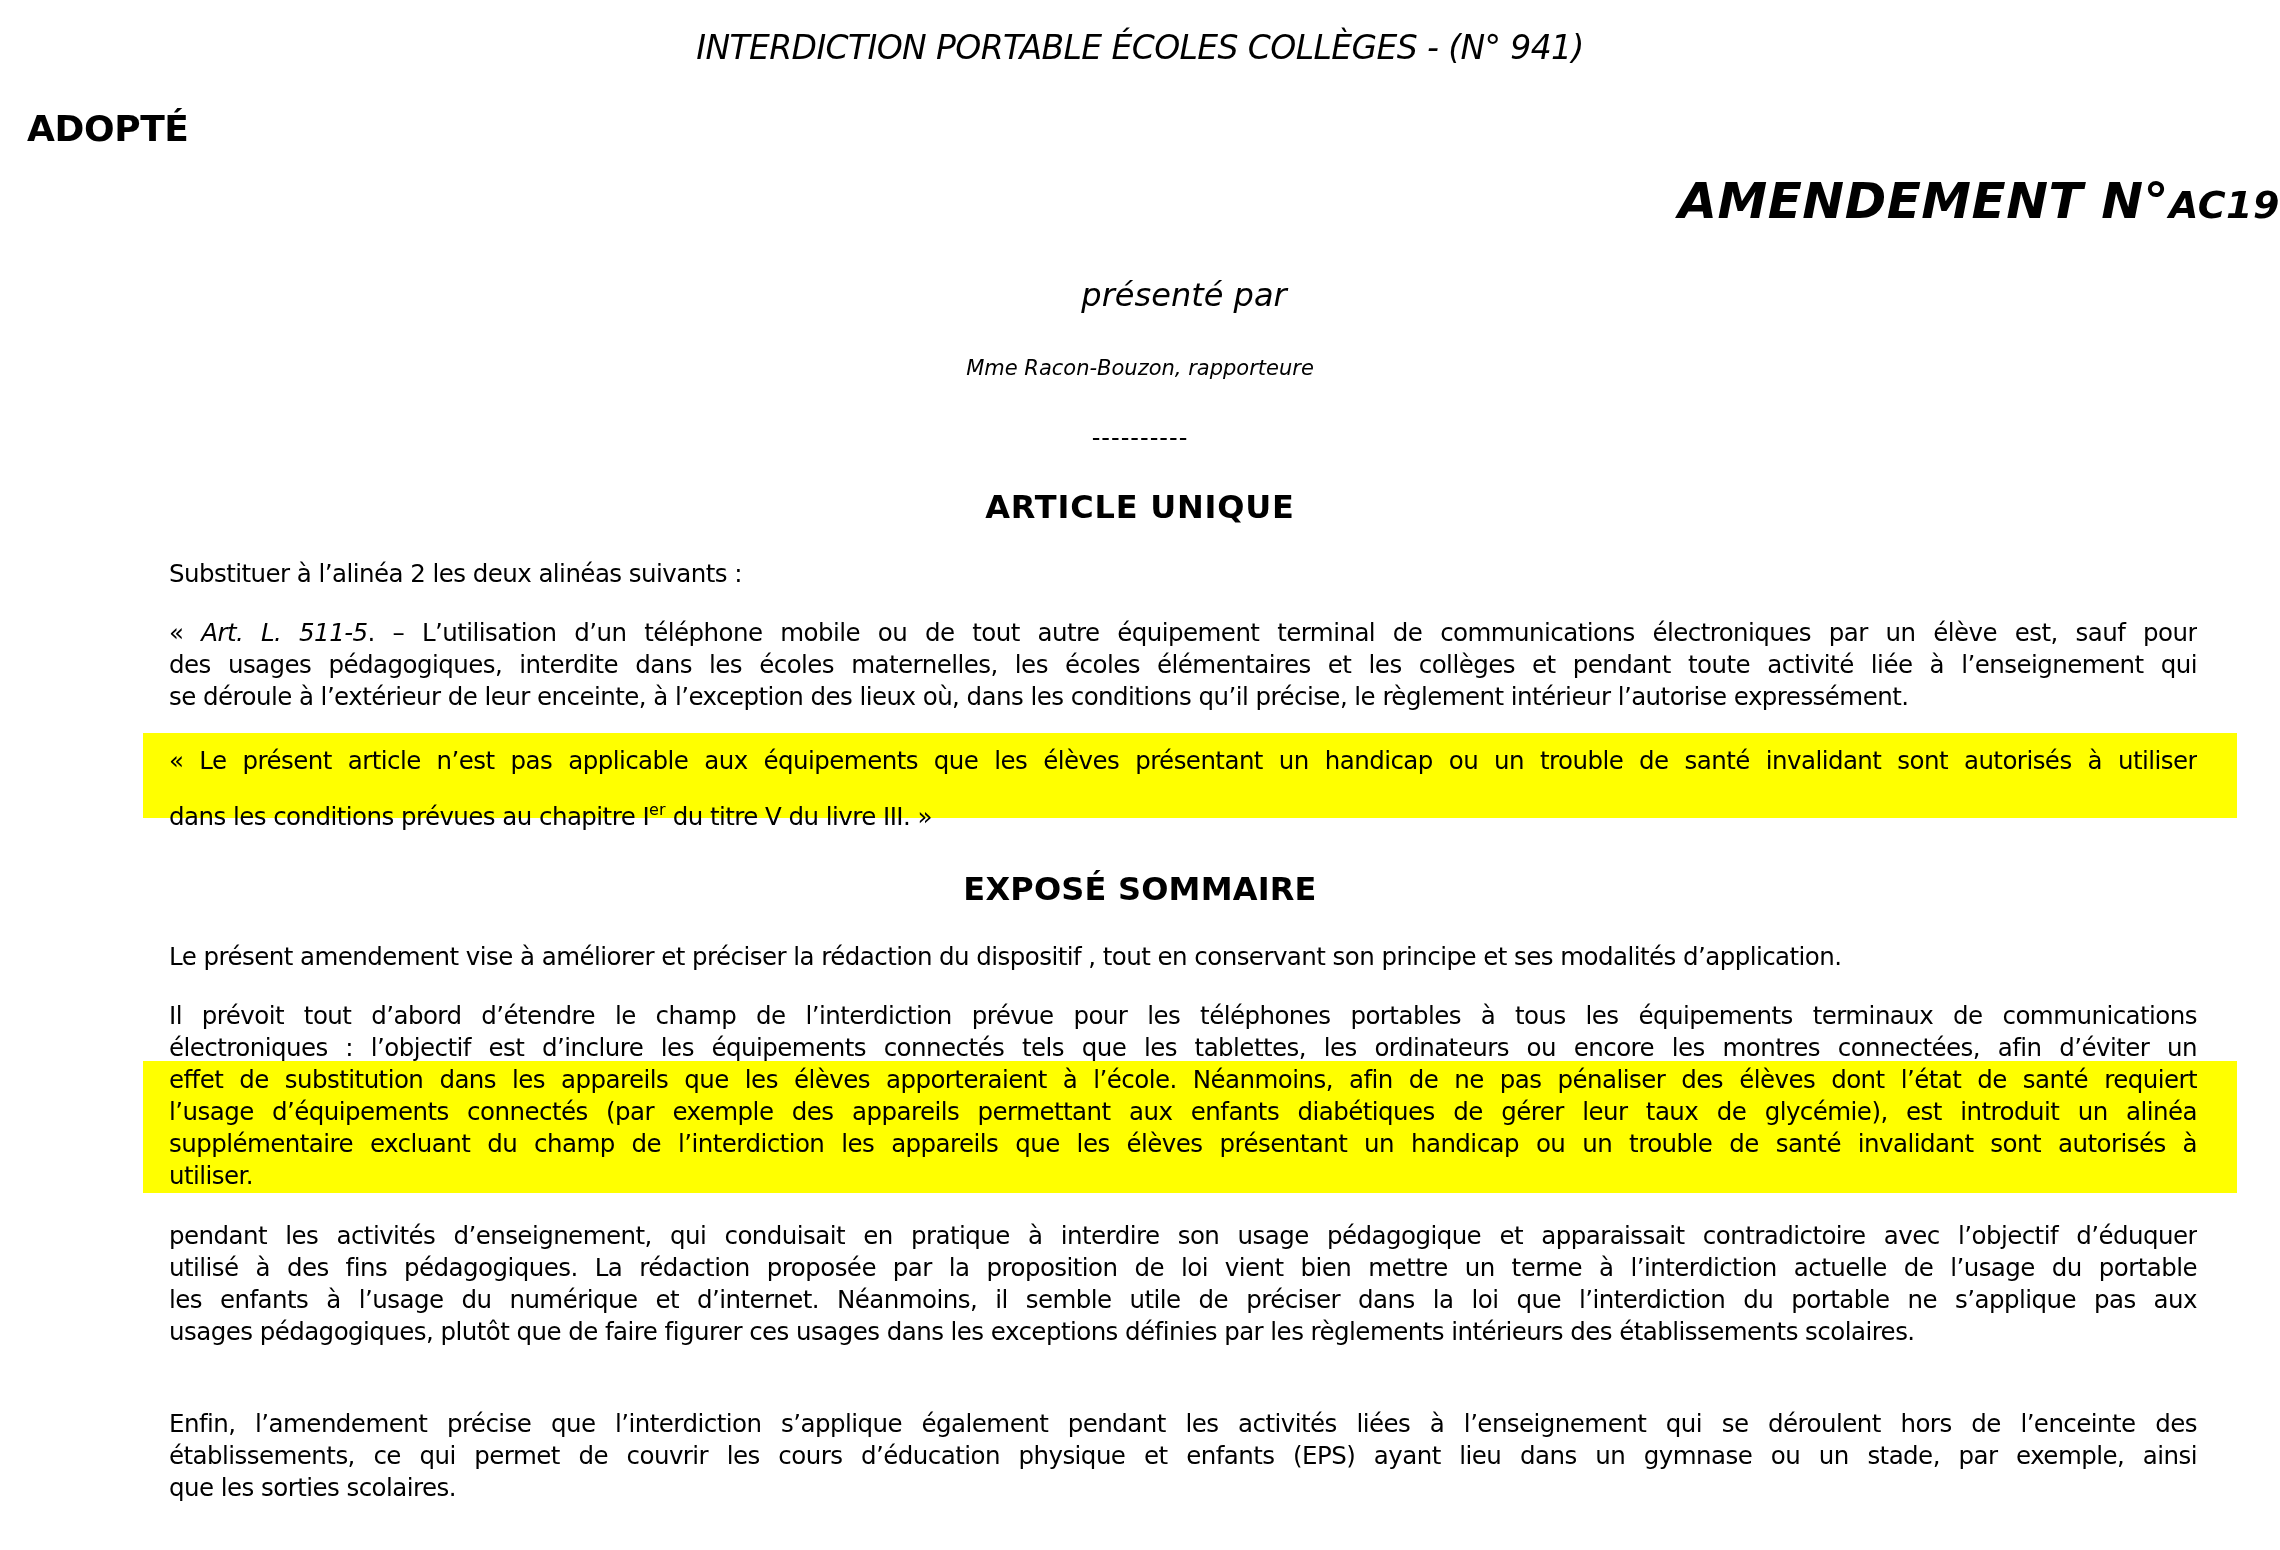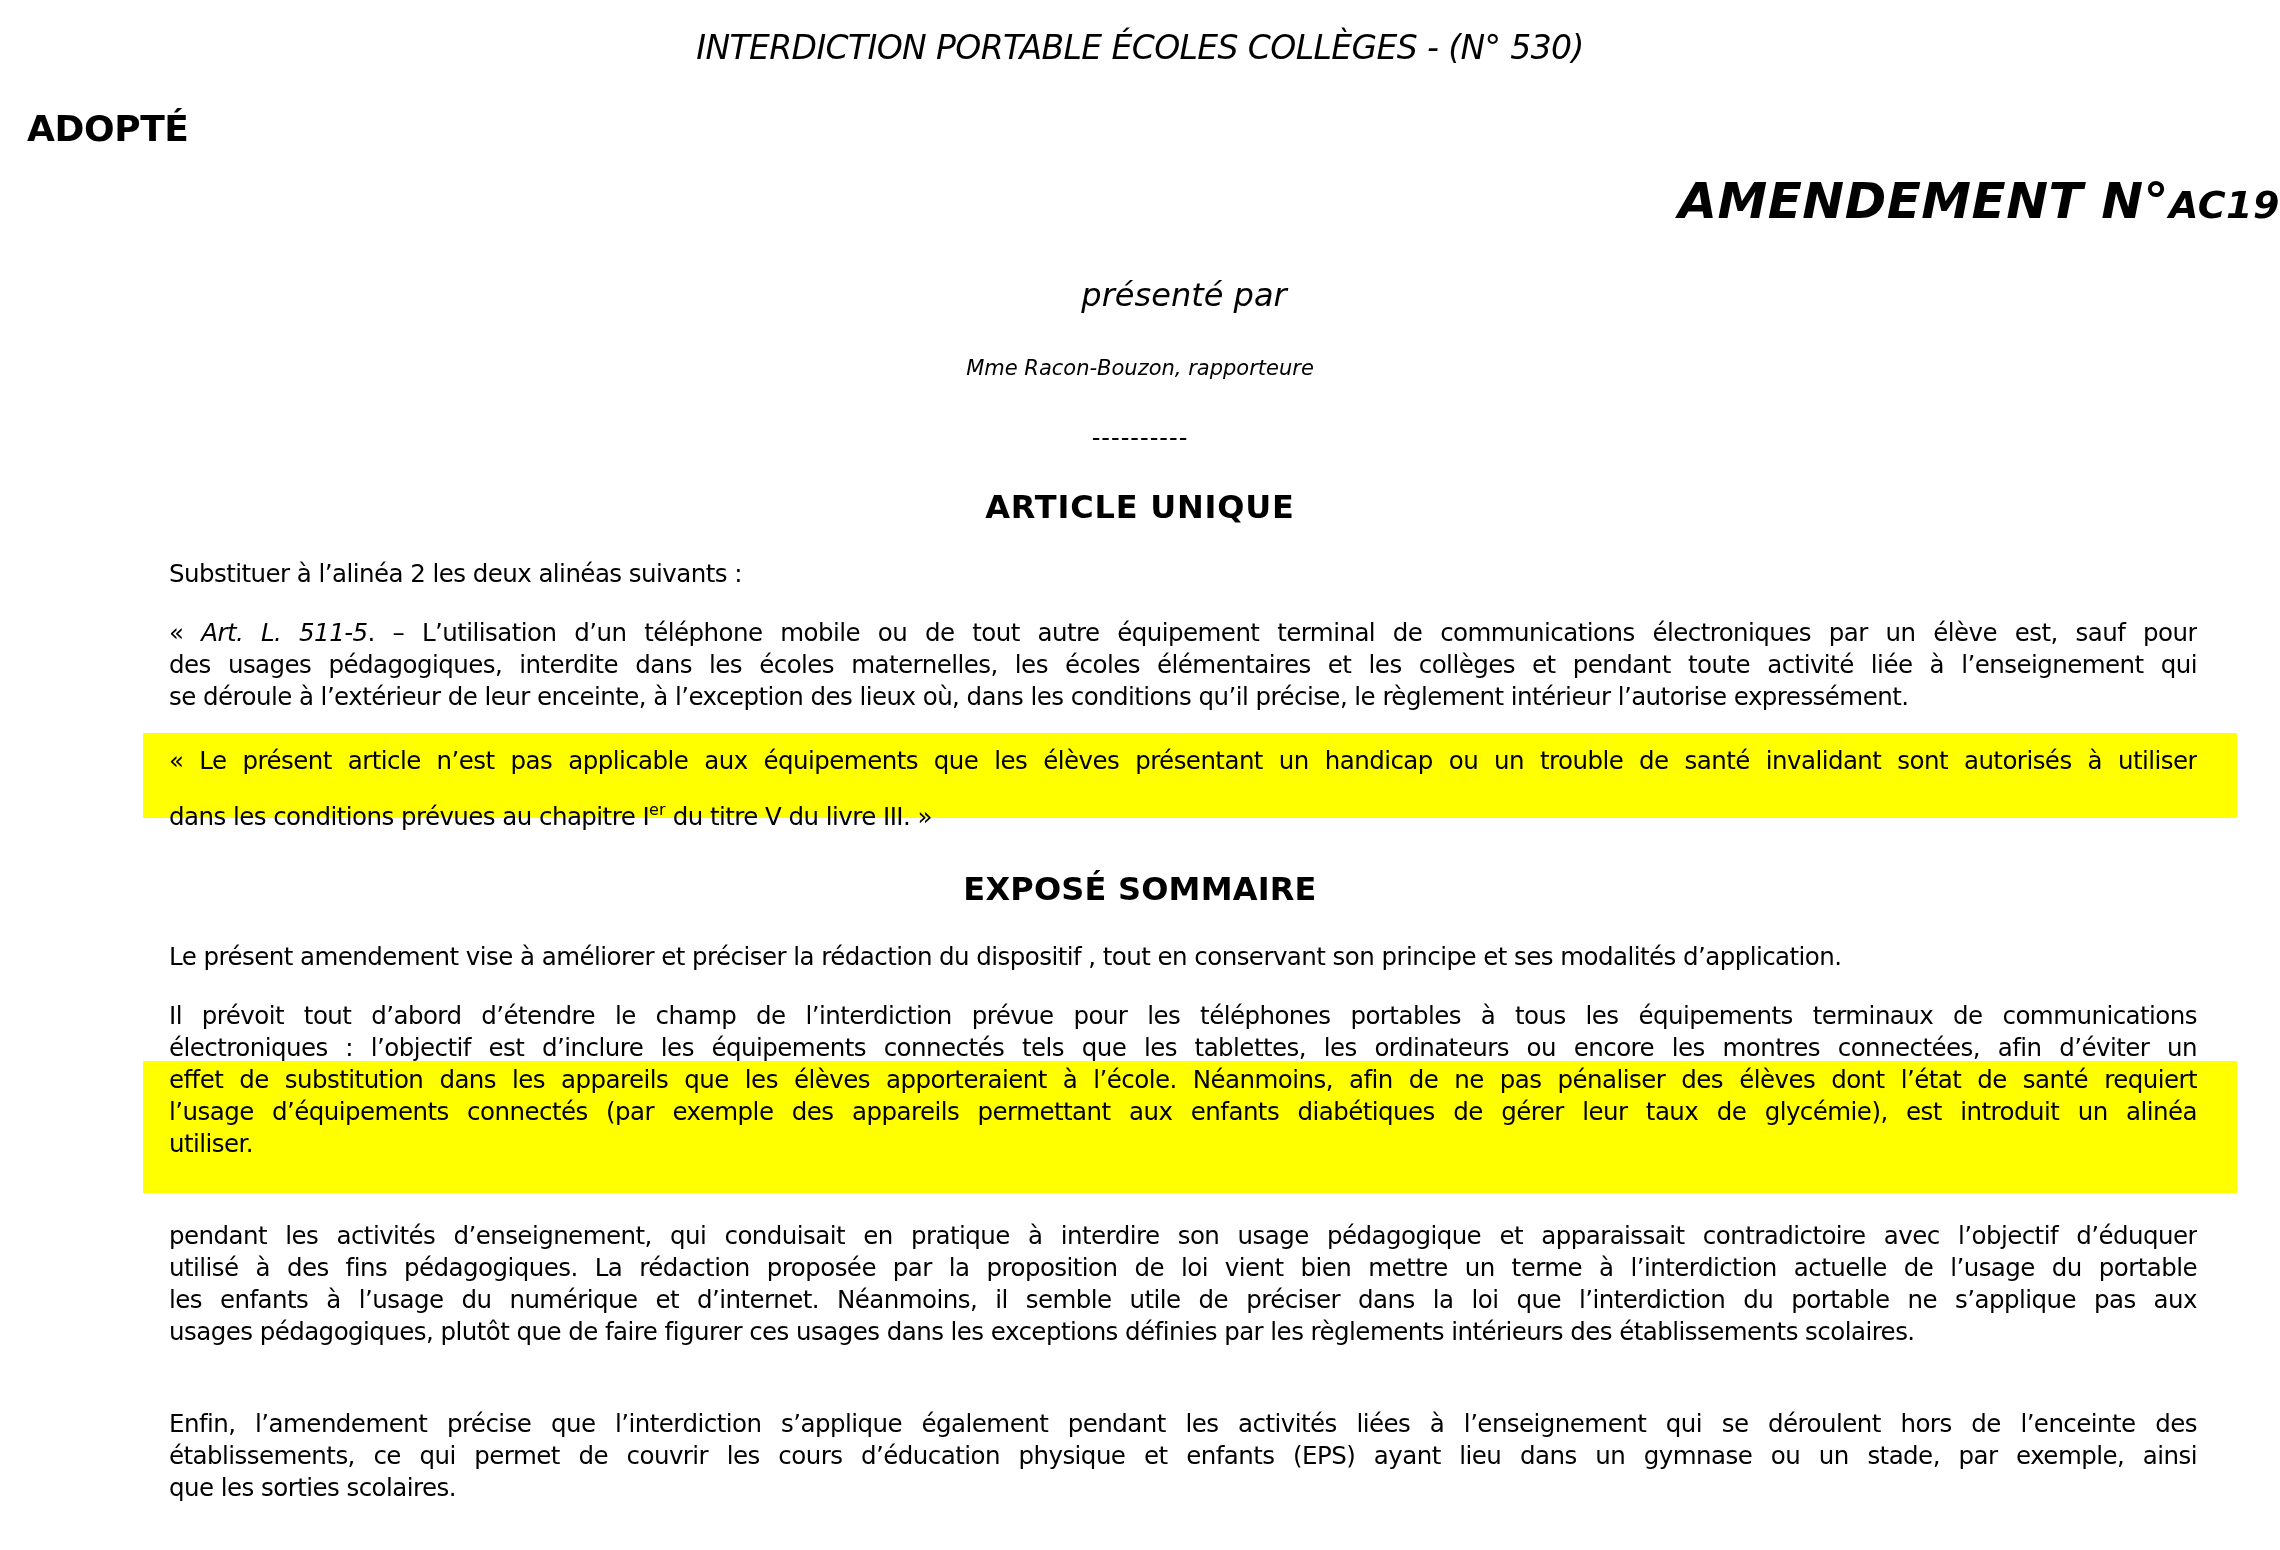--- a/index.html
+++ b/index.html
@@ -32,21 +32,21 @@
 
   sup { font-size: 16px; line-height: 0; vertical-align: 10px; letter-spacing: 0; }
   em { font-style: italic; }
 </style>
 </head>
 <body>
 
 <div class="highlight hl1"></div>
 <div class="highlight hl2"></div>
 
-<div class="abs center doc-header">INTERDICTION PORTABLE ÉCOLES COLLÈGES - (N° 530)</div>
+<div class="abs center doc-header">INTERDICTION PORTABLE ÉCOLES COLLÈGES - (N° 941)</div>
 <div class="abs status">ADOPTÉ</div>
 <div class="abs center amend-title"><span>AMENDEMENT N°</span><span class="num">AC19</span></div>
 <div class="abs center presented">présenté par</div>
 <div class="abs center author">Mme Racon-Bouzon, rapporteure</div>
 <div class="abs center dashes">----------</div>
 <div class="abs center section-title article-title">ARTICLE UNIQUE</div>
 
 <div class="abs block" style="top:558px;">
   <span class="line-wrap last">Substituer à l’alinéa 2 les deux alinéas suivants :</span>
 </div>
@@ -67,20 +67,21 @@
 <div class="abs block" style="top:941px;" id="p1">
     <span class="line-wrap last">Le présent amendement vise à améliorer et préciser la rédaction du dispositif , tout en conservant son principe et ses modalités d’application.</span>
   </div>
 <div class="abs block" style="top:1000px;" id="p2a">
     <span class="line-wrap">Il prévoit tout d’abord d’étendre le champ de l’interdiction prévue pour les téléphones portables à tous les équipements terminaux de communications</span>
     <span class="line-wrap">électroniques : l’objectif est d’inclure les équipements connectés tels que les tablettes, les ordinateurs ou encore les montres connectées, afin d’éviter un</span>
   </div>
 <div class="abs block" style="top:1064px;" id="p2b">
     <span class="line-wrap">effet de substitution dans les appareils que les élèves apporteraient à l’école. Néanmoins, afin de ne pas pénaliser des élèves dont l’état de santé requiert</span>
     <span class="line-wrap">l’usage d’équipements connectés (par exemple des appareils permettant aux enfants diabétiques de gérer leur taux de glycémie), est introduit un alinéa</span>
+    <span class="line-wrap">supplémentaire excluant du champ de l’interdiction les appareils que les élèves présentant un handicap ou un trouble de santé invalidant sont autorisés à</span>
     <span class="line-wrap last">utiliser.</span>
   </div>
 <div class="abs block" style="top:1220px;" id="p3">
     <span class="line-wrap">pendant les activités d’enseignement, qui conduisait en pratique à interdire son usage pédagogique et apparaissait contradictoire avec l’objectif d’éduquer</span>
     <span class="line-wrap">utilisé à des fins pédagogiques. La rédaction proposée par la proposition de loi vient bien mettre un terme à l’interdiction actuelle de l’usage du portable</span>
     <span class="line-wrap">les enfants à l’usage du numérique et d’internet. Néanmoins, il semble utile de préciser dans la loi que l’interdiction du portable ne s’applique pas aux</span>
     <span class="line-wrap last">usages pédagogiques, plutôt que de faire figurer ces usages dans les exceptions définies par les règlements intérieurs des établissements scolaires.</span>
   </div>
 <div class="abs block" style="top:1408px;" id="p4">
     <span class="line-wrap">Enfin, l’amendement précise que l’interdiction s’applique également pendant les activités liées à l’enseignement qui se déroulent hors de l’enceinte des</span>

